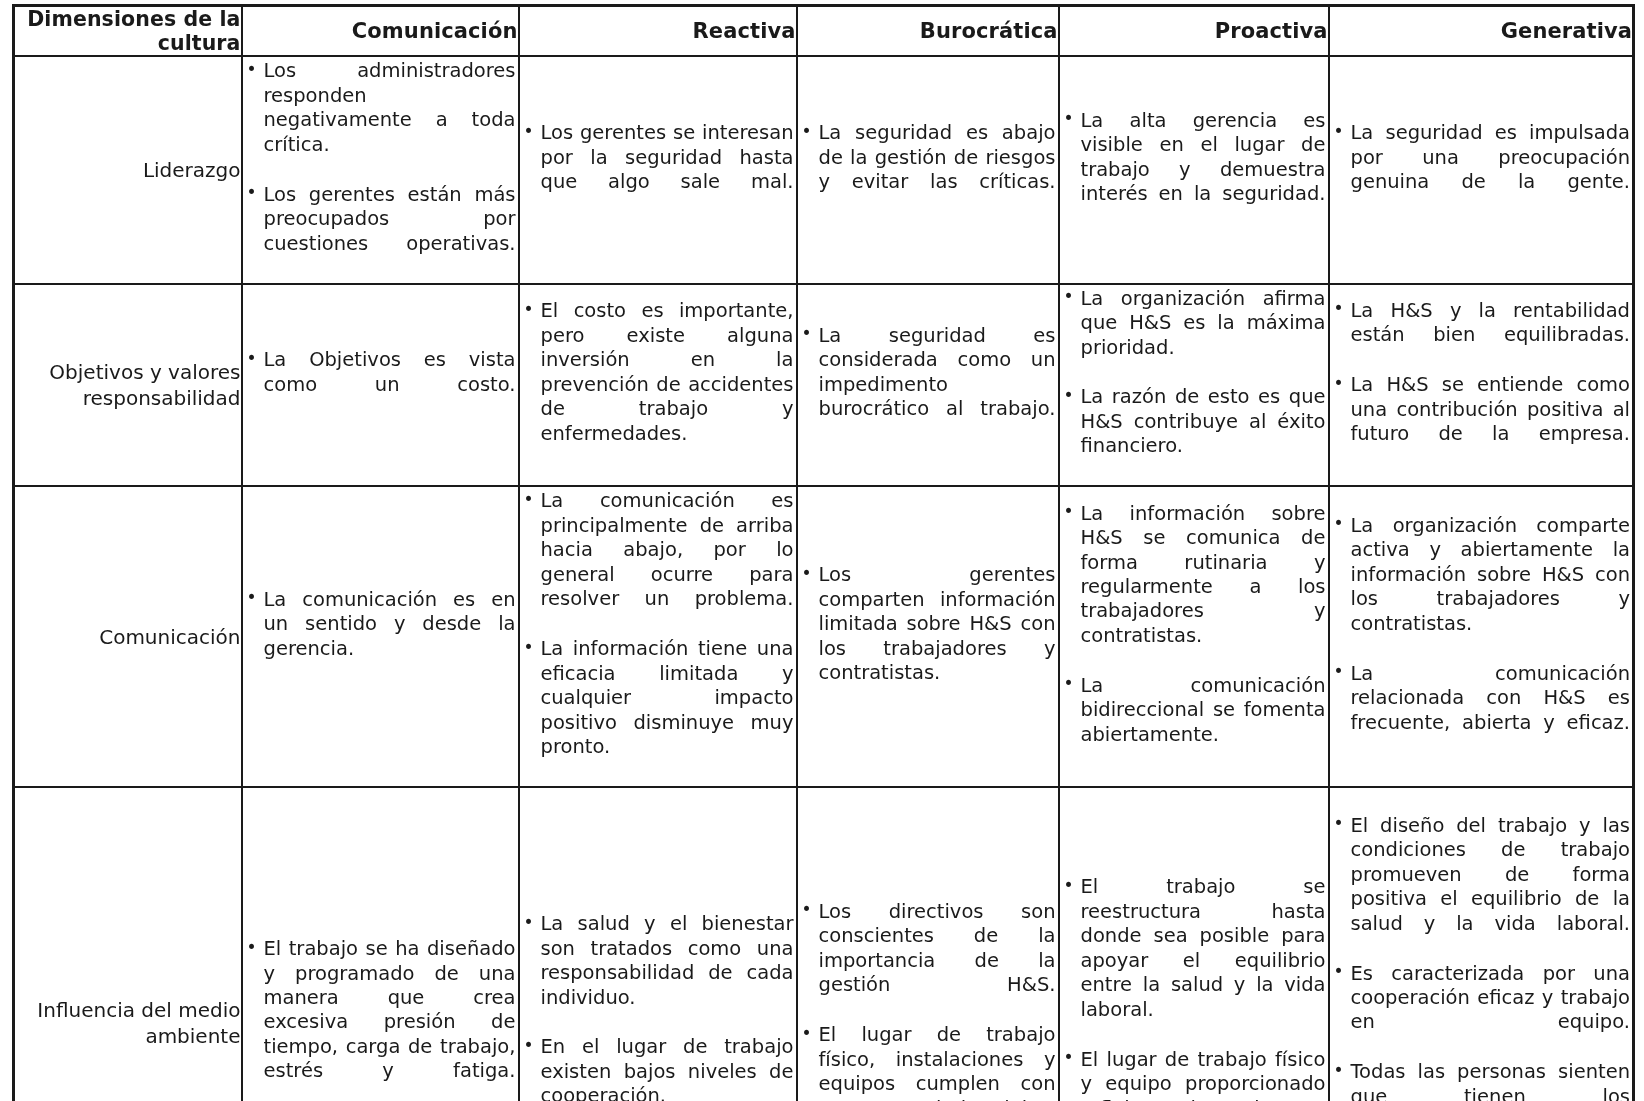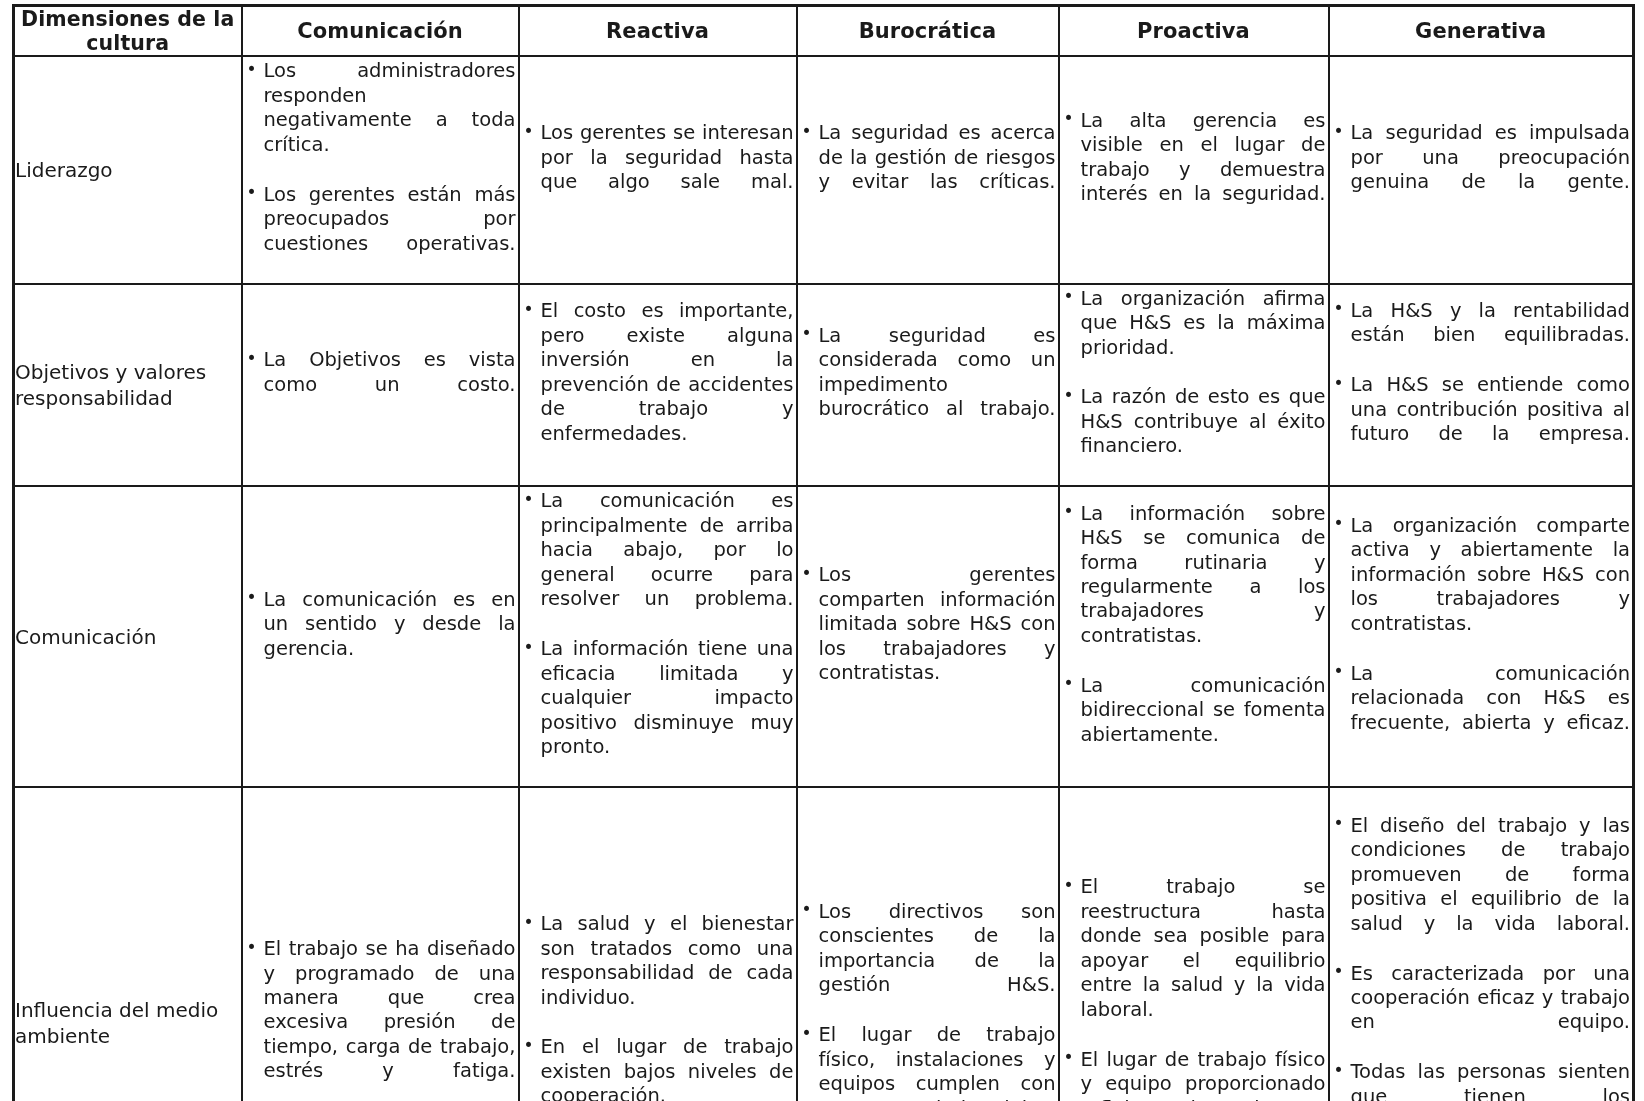--- a/index.html
+++ b/index.html
@@ -36,34 +36,34 @@
   }
   
   col.c-dim  { width: 228px; }
   col.c-pat  { width: 277px; }
   col.c-rea  { width: 278px; }
   col.c-bur  { width: 262px; }
   col.c-pro  { width: 270px; }
   col.c-gen  { width: 305px; }
 
   thead th {
-    text-align: center;
+    text-align: right;
     font-weight: bold;
     font-size: 21px;
     line-height: 1.18;
     padding: 7px 6px 8px 6px;
     letter-spacing: 0.1px;
     border-bottom-width: 3px;
   }
   thead th.dim-head {
     font-size: 20.5px;
   }
 
   td.row-label {
-    text-align: left;
+    text-align: right;
     font-size: 20px;
     line-height: 1.3;
     padding: 6px 8px;
     font-weight: normal;
   }
 
   td.cell {
     vertical-align: top;
     padding: 6px 8px 8px 8px;
   }
@@ -134,21 +134,21 @@
             <li>Los gerentes están más preocupados por cuestiones operativas.</li>
           </ul>
         </td>
         <td class="cell">
           <ul class="bullets">
             <li>Los gerentes se interesan por la seguridad hasta que algo sale mal.</li>
           </ul>
         </td>
         <td class="cell">
           <ul class="bullets">
-            <li>La seguridad es acerca de la gestión de riesgos y evitar las críticas.</li>
+            <li>La seguridad es abajo de la gestión de riesgos y evitar las críticas.</li>
           </ul>
         </td>
         <td class="cell">
           <ul class="bullets">
             <li>La alta gerencia es visible en el lugar de trabajo y demuestra interés en la seguridad.</li>
           </ul>
         </td>
         <td class="cell">
           <ul class="bullets">
             <li>La seguridad es impulsada por una preocupación genuina de la gente.</li>

